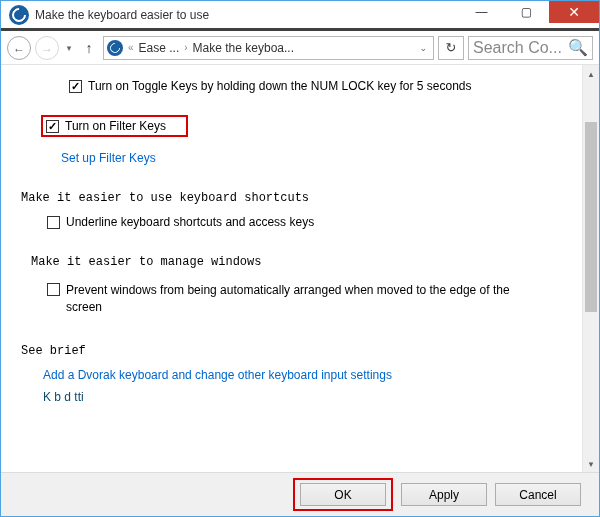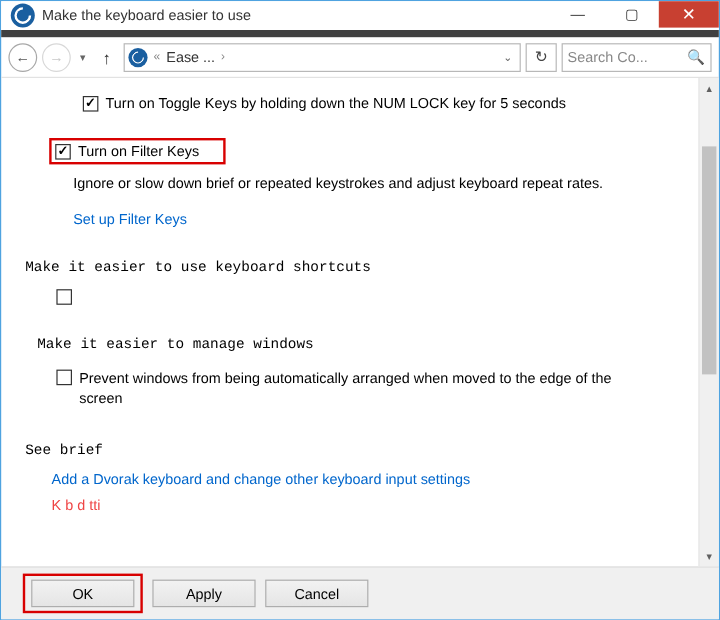--- a/index.html
+++ b/index.html
@@ -1,58 +1,58 @@
 <!DOCTYPE html>
 <html><head>
 <meta charset="utf-8">
 <style>
 * { box-sizing: border-box; font-family: "Segoe UI", Tahoma, sans-serif; }
 body { margin: 0; background: #fff; }
 .window { width: 600px; height: 517px; border: 1px solid #4fa3e0; background: #fff; display: flex; flex-direction: column; position: relative; }
-.titlebar { height: 30px; background: #fff; display: flex; align-items: center; border-bottom: 6px solid #404040; }
+.titlebar { height: 30px; background: #fff; display: flex; align-items: center; border-bottom: 3px solid #404040; }
 .titlebar-icon { width: 20px; height: 20px; margin: 0 6px 0 8px; border-radius: 50%; background: #1a5fa0; display: flex; align-items: center; justify-content: center; }
 .titlebar-icon::after { content: ""; width: 10px; height: 10px; border: 2px solid #fff; border-radius: 50%; border-top-color: transparent; transform: rotate(45deg); }
 .titlebar-title { font-size: 12px; color: #333; flex: 0 0 auto; }
 .titlebar-spacer { flex: 1; }
 .win-btns { display: flex; height: 100%; }
 .win-btn { width: 45px; height: 22px; display: flex; align-items: center; justify-content: center; font-size: 12px; color: #333; }
 .win-btn.close { background: #c84031; color: #fff; width: 50px; height: 22px; font-size: 14px; }
 .navbar { height: 34px; display: flex; align-items: center; padding: 0 6px; gap: 4px; border-bottom: 1px solid #e2e2e2; }
 .nav-circle { width: 24px; height: 24px; border: 1px solid #a8a8a8; border-radius: 50%; display: flex; align-items: center; justify-content: center; font-size: 12px; color: #555; background: #fff; }
 .nav-circle.disabled { color: #c8c8c8; border-color: #d8d8d8; }
 .nav-dd { width: 12px; font-size: 9px; color: #666; text-align: center; }
 .nav-up { width: 20px; text-align: center; font-size: 14px; color: #333; }
 .addrbar { flex: 1; height: 24px; border: 1px solid #b8b8b8; display: flex; align-items: center; padding: 0 3px; gap: 5px; font-size: 12px; color: #333; background: #fff; }
 .addrbar-icon { width: 16px; height: 16px; border-radius: 50%; background: #1a5fa0; display: flex; align-items: center; justify-content: center; flex-shrink: 0; }
 .addrbar-icon::after { content: ""; width: 8px; height: 8px; border: 1.5px solid #fff; border-radius: 50%; border-top-color: transparent; transform: rotate(45deg); }
 .chevrons { color: #888; font-size: 10px; }
 .addr-dd { margin-left: auto; font-size: 9px; color: #666; padding: 0 3px; }
 .refresh-btn { width: 26px; height: 24px; border: 1px solid #b8b8b8; display: flex; align-items: center; justify-content: center; font-size: 13px; color: #444; background: #fff; }
-.searchbar { width: 125px; height: 24px; border: 1px solid #b8b8b8; display: flex; align-items: center; padding: 0 4px; font-size: 12px; color: #888; background: #fff; gap: 4px; }
+.searchbar { width: 125px; height: 24px; border: 1px solid #b8b8b8; display: flex; align-items: center; padding: 0 4px; font-size: 16px; color: #888; background: #fff; gap: 4px; }
 .searchbar span:last-child { margin-left: auto; }
 .content-wrap { flex: 1; display: flex; overflow: hidden; position: relative; }
 .content { flex: 1; padding: 10px 12px 10px 18px; font-size: 12px; color: #000; overflow: hidden; }
 .scrollbar-v { width: 17px; background: #f0f0f0; display: flex; flex-direction: column; border-left: 1px solid #e6e6e6; }
 .sb-arrow { height: 17px; display: flex; align-items: center; justify-content: center; font-size: 9px; color: #606060; }
 .sb-track { flex: 1; position: relative; }
 .sb-thumb { position: absolute; left: 2px; right: 2px; top: 40px; height: 190px; background: #c2c2c2; }
 .check-row { display: flex; align-items: flex-start; gap: 6px; }
 .chk { width: 13px; height: 13px; border: 1px solid #333; background: #fff; flex-shrink: 0; display: flex; align-items: center; justify-content: center; margin-top: 1px; }
 .chk.checked::after { content: "✓"; font-size: 11px; line-height: 11px; color: #000; font-weight: bold; }
 .indent1 { margin-left: 50px; }
 .indent2 { margin-left: 28px; }
 .section-title { margin-left: 2px; font-family: Liberation Mono, monospace; }
 .desc { margin: 8px 0 0 42px; color: #000; line-height: 1.4; max-width: 510px; }
 .link { color: #0066cc; }
 .red-box { border: 2px solid #d80000; padding: 2px 20px 2px 3px; display: inline-flex; }
-.bottom-bar { height: 44px; border-top: 1px solid #dcdcdc; background: #f0f0f0; display: flex; align-items: center; justify-content: flex-start; padding: 0 18px; gap: 8px; }
+.bottom-bar { height: 44px; border-top: 1px solid #dcdcdc; background: #f0f0f0; display: flex; align-items: center; justify-content: flex-end; padding: 0 18px; gap: 8px; }
 .dlg-btn { width: 86px; height: 23px; border: 1px solid #adadad; background: linear-gradient(#f2f2f2,#e5e5e5); font-size: 12px; color: #000; display: flex; align-items: center; justify-content: center; }
 .ok-wrap { border: 2px solid #d80000; padding: 3px 5px; }
 .seealso-links { margin: 10px 0 0 24px; }
-.cutlink { color: #ef4444; max-height: 12px; overflow: hidden; margin-top: 8px; }
+.cutlink { color: #0c4a6e; max-height: 12px; overflow: hidden; margin-top: 8px; }
 </style>
 </head>
 <body>
 
 <div class="window">
   <div class="titlebar">
     <div class="titlebar-icon"></div>
     <div class="titlebar-title">Make the keyboard easier to use</div>
     <div class="titlebar-spacer"></div>
     <div class="win-btns">
@@ -65,20 +65,21 @@
   <div class="navbar">
     <div class="nav-circle">←</div>
     <div class="nav-circle disabled">→</div>
     <div class="nav-dd">▾</div>
     <div class="nav-up">↑</div>
     <div class="addrbar">
       <div class="addrbar-icon"></div>
       <span class="chevrons">«</span>
       <span>Ease ...</span>
       <span class="chevrons">›</span>
+      <span>Make the keyboa...</span>
       <span class="addr-dd">⌄</span>
     </div>
     <div class="refresh-btn">↻</div>
     <div class="searchbar">
       <span>Search Co...</span>
       <span>🔍</span>
     </div>
   </div>
 
   <div class="content-wrap">
@@ -89,27 +90,27 @@
         <div>Turn on Toggle Keys by holding down the NUM LOCK key for 5 seconds</div>
       </div>
 
       <div style="margin:22px 0 0 22px;">
         <div class="red-box">
           <div class="check-row">
             <div class="chk checked"></div>
             <div>Turn on Filter Keys</div>
           </div>
         </div>
-        <div class="desc" style="margin-left:20px;">Ignore or slow down brief or repeated keystrokes and adjust keyboard repeat rates.</div>
         <div class="link" style="margin:14px 0 0 20px;">Set up Filter Keys</div>
       </div>
 
       <div class="section-title" style="margin-top:26px;">Make it easier to use keyboard shortcuts</div>
       <div class="check-row indent2" style="margin-top:10px;">
         <div class="chk"></div>
+        <div>Underline keyboard shortcuts and access keys</div>
       </div>
 
       <div class="section-title" style="margin-top:26px;margin-left:12px;">Make it easier to manage windows</div>
       <div class="check-row indent2" style="margin-top:13px;">
         <div class="chk"></div>
         <div style="max-width:480px; line-height:1.4;">Prevent windows from being automatically arranged when moved to the edge of the screen</div>
       </div>
 
       <div class="section-title" style="margin-top:28px;">See brief</div>
       <div class="seealso-links">

